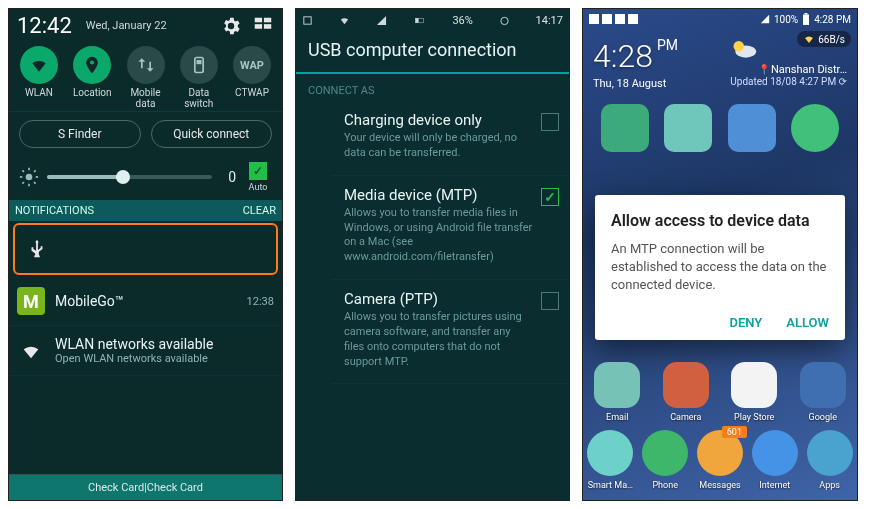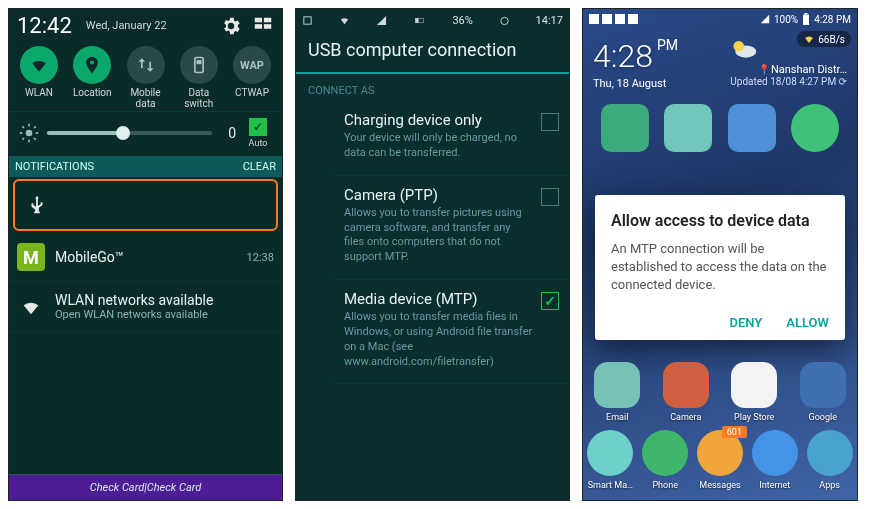--- a/index.html
+++ b/index.html
@@ -31,21 +31,21 @@
   .auto { width: 28px; text-align: center; font-size: 9px; color: #cfd8dc; }
   .auto .chk { width: 18px; height: 18px; background: #1fbf4a; margin: 0 auto 2px; display: flex; align-items: center; justify-content: center; color: #052; font-weight: bold; font-size: 12px; }
   .notif-h { background: #0e5a5a; font-size: 11px; padding: 4px 6px; display: flex; justify-content: space-between; text-transform: uppercase; }
   .notif-h span { color: #cfe; }
   .notif { display: flex; align-items: center; gap: 10px; padding: 10px 8px; border-bottom: 1px solid #0b3535; }
   .notif.highlight { border: 2px solid #ff7a1a; border-radius: 6px; margin: 2px 4px; }
   .notif .icn { width: 28px; height: 28px; display: flex; align-items: center; justify-content: center; }
   .notif .txt1 { font-size: 14px; color: #e8f4f4; }
   .notif .txt2 { font-size: 11px; color: #8fb3b3; }
   .notif .time { margin-left: auto; font-size: 11px; color: #8fb3b3; }
-  .p1-foot { position: absolute; bottom: 0; left: 0; right: 0; height: 26px; background: #4c1d95; border-top: 1px solid #315252; font-size: 11px; text-align: center; line-height: 26px; color: #d8eaea; font-style: italic; }
+  .p1-foot { position: absolute; bottom: 0; left: 0; right: 0; height: 26px; background: #0f766e; border-top: 1px solid #315252; font-size: 11px; text-align: center; line-height: 26px; color: #d8eaea; }
   
   .p2-status { display: flex; justify-content: space-between; align-items: center; gap: 0; font-size: 11px; padding: 3px 6px; height: 22px; color: #d8e4e4; }
   .p2-title { font-size: 18px; color: #e8f4f4; padding: 8px 12px 12px; border-bottom: 2px solid #06a0a0; }
   .p2-sub { font-size: 11px; color: #4a8a8a; padding: 10px 12px 4px; text-transform: uppercase; }
   .opt { display: flex; padding: 10px 10px 14px 12px; border-bottom: 1px solid #0c3535; gap: 8px; margin-left: 36px; }
   .opt .body { flex: 1; }
   .opt .t { font-size: 15px; color: #e8f4f4; margin-bottom: 2px; }
   .opt .d { font-size: 11px; color: #6a9a9a; line-height: 1.35; }
   .chkbox { width: 18px; height: 18px; border: 1px solid #4a7a7a; margin-top: 2px; flex-shrink: 0; display: flex; align-items: center; justify-content: center; }
   .chkbox.on { background: transparent; border-color: #1fbf4a; }
@@ -114,20 +114,24 @@
     <div class="qs"><div class="circ off">
           <svg viewBox="0 0 24 24">
             <rect x="7" y="3" width="10" height="18" rx="2" fill="none" stroke="#a7c3c3" stroke-width="2"></rect>
             <rect x="9" y="6" width="6" height="5" fill="#a7c3c3"></rect>
           </svg>
         </div><span>Data switch</span></div>
     <div class="qs"><div class="circ off" style="font-size:11px;color:#a7c3c3;font-weight:bold">
           <span>WAP</span>
         </div><span>CTWAP</span></div>
   </div>
+  <div class="pill-row">
+    <div class="pill">S Finder</div>
+    <div class="pill">Quick connect</div>
+  </div>
   <div class="bright">
     <svg viewBox="0 0 24 24">
         <circle cx="12" cy="12" r="4"></circle>
         <g stroke="#9bbcbc" stroke-width="2">
           <line x1="12" y1="1" x2="12" y2="4"></line>
           <line x1="12" y1="20" x2="12" y2="23"></line>
           <line x1="1" y1="12" x2="4" y2="12"></line>
           <line x1="20" y1="12" x2="23" y2="12"></line>
           <line x1="4" y1="4" x2="6" y2="6"></line>
           <line x1="18" y1="18" x2="20" y2="20"></line>
@@ -198,31 +202,31 @@
   <div class="p2-sub">CONNECT AS</div>
   <div class="opt">
     <div class="body">
       <div class="t">Charging device only</div>
       <div class="d">Your device will only be charged, no data can be transferred.</div>
     </div>
     <div class="chkbox"></div>
   </div>
   <div class="opt">
     <div class="body">
+      <div class="t">Media device (MTP)</div>
+      <div class="d">Allows you to transfer media files in Windows, or using Android file transfer on a Mac (see www.android.com/filetransfer)</div>
+    </div>
+    <div class="chkbox on"></div>
+  </div>
+  <div class="opt">
+    <div class="body">
       <div class="t">Camera (PTP)</div>
       <div class="d">Allows you to transfer pictures using camera software, and transfer any files onto computers that do not support MTP.</div>
     </div>
     <div class="chkbox"></div>
-  </div>
-  <div class="opt">
-    <div class="body">
-      <div class="t">Media device (MTP)</div>
-      <div class="d">Allows you to transfer media files in Windows, or using Android file transfer on a Mac (see www.android.com/filetransfer)</div>
-    </div>
-    <div class="chkbox on"></div>
   </div>
 </div>
 
 <div class="phone phone3">
   <div class="p3-status">
     <div class="l" style="display:flex;gap:3px;align-items:center">
       <svg width="10" height="10" fill="#fff">
           <rect width="10" height="10"></rect>
         </svg>
       <svg width="10" height="10" fill="#fff">

